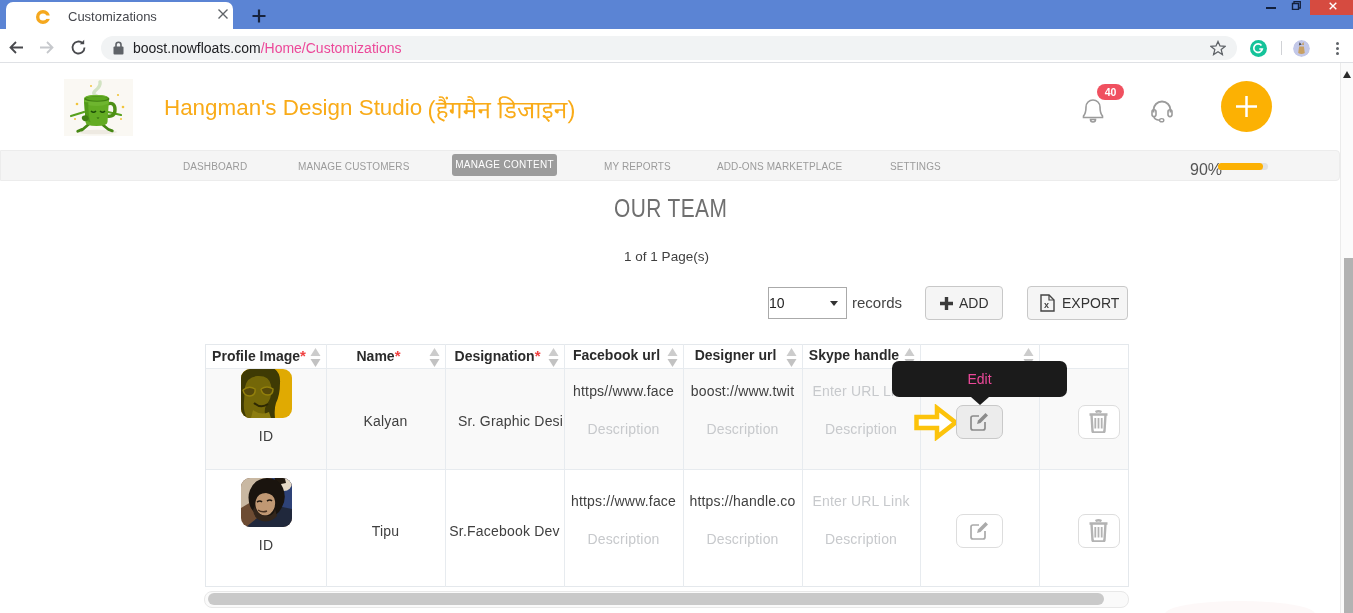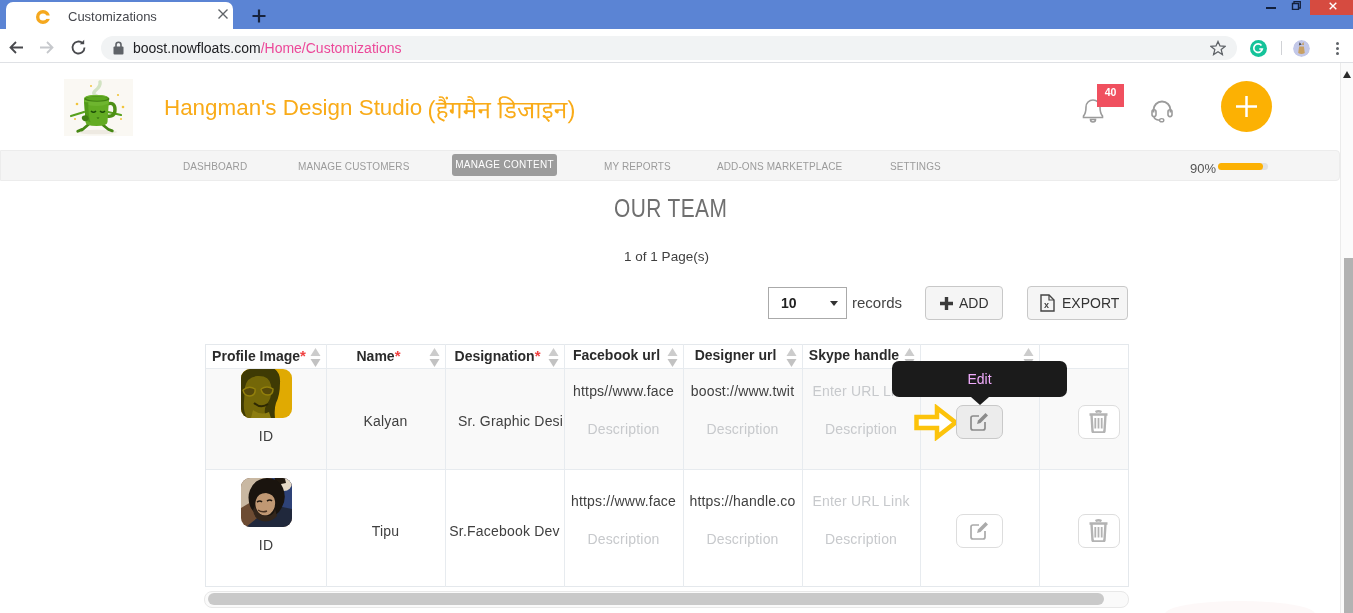--- a/index.html
+++ b/index.html
@@ -12,41 +12,41 @@
 #winclose{position:absolute;left:1310px;top:0;width:43px;height:15px;background:#d64b40}
 #toolbar{position:absolute;left:0;top:29px;width:1353px;height:34px;background:#fff;border-bottom:1px solid #dfe1e5}
 #omni{position:absolute;left:101px;top:36px;width:1136px;height:24px;background:#f1f3f4;border-radius:12px}
 #url{position:absolute;left:133px;top:40px;font-size:14px;color:#202124}
 #url span{color:#ec4899}
 #hdr{position:absolute;left:0;top:63px;width:1340px;height:87px;background:#fff}
 #title-en{position:absolute;left:164px;top:95px;font-size:22.4px;color:#f9ab18;white-space:nowrap}
 #nav{position:absolute;left:0px;top:150px;width:1340px;height:31px;background:#f5f5f5;border:1px solid #ececec;border-radius:0 4px 4px 0}
 .navitem{position:absolute;top:161px;font-size:10px;color:#9b9b9b;letter-spacing:.1px;white-space:nowrap}
 #navactive{position:absolute;left:452px;top:154px;width:105px;height:22px;background:#9c9c9c;border-radius:3px;color:#fff;font-size:10px;letter-spacing:.3px;text-align:center;line-height:22px;white-space:nowrap}
-#pct{position:absolute;left:1190px;top:161px;font-size:13px;color:#555}
+#pct{position:absolute;left:1190px;top:161px;font-size:16px;color:#555}
 #pbar{position:absolute;left:1218px;top:163px;width:50px;height:7px;background:#e2e2e2;border-radius:4px}
 #pbarf{position:absolute;left:0;top:0;width:45px;height:7px;background:#fcb103;border-radius:4px}
 #ourteam{position:absolute;left:614px;top:194px;font-size:25.5px;color:#6f6f6f;letter-spacing:.5px;transform:scaleX(.82);transform-origin:0 0;white-space:nowrap}
 #pages{position:absolute;left:0;top:249px;width:1333px;text-align:center;font-size:13.5px;color:#3f3f3f}
 #selbox{position:absolute;left:768px;top:287px;width:79px;height:32px;background:#fff;border:1px solid #aaa;font-size:14px;color:#222}
-#selbox b{position:absolute;left:12px;top:7px;font-weight:700}
+#selbox b{position:absolute;left:0;top:7px;font-weight:400}
 #selarr{position:absolute;right:8px;top:13px;width:0;height:0;border-left:4px solid transparent;border-right:4px solid transparent;border-top:5px solid #333}
 #records{position:absolute;left:852px;top:294px;font-size:15px;color:#444}
 .btn{position:absolute;top:286px;height:34px;background:#f5f5f5;border:1px solid #c8c8c8;border-radius:4px;font-size:14px;color:#333}
 #addbtn{left:925px;width:78px}
 #expbtn{left:1027px;width:101px}
 #tbl{position:absolute;left:205px;top:344px;width:924px;height:243px;border:1px solid #e4e8ec}
 .vline{position:absolute;top:344px;width:1px;background:#e7ebef;height:243px}
 .hcell{position:absolute;top:347px;height:20px;font-size:14px;font-weight:700;color:#2b2b2b;text-align:center;white-space:nowrap}
 .hcell s{color:#f04141;text-decoration:none;font-size:15px}
 .cellt{position:absolute;font-size:14px;color:#3f3f3f;text-align:center;white-space:nowrap;letter-spacing:.2px}
 .ph{position:absolute;font-size:14px;color:#c7c9cc;text-align:center;white-space:nowrap;letter-spacing:.2px}
 .ebtn{position:absolute;width:47px;height:34px;background:#ececec;border:1px solid #c9c9c9;border-radius:7px}
 .dbtn{position:absolute;width:42px;height:34px;background:#fff;border:1px solid #ddd;border-radius:7px}
-#tooltip{position:absolute;left:892px;top:361px;width:175px;height:36px;background:#1b1b1b;border-radius:7px;color:#f0abfc;font-size:14px;text-align:center;line-height:36px}
+#tooltip{position:absolute;left:892px;top:361px;width:175px;height:36px;background:#1b1b1b;border-radius:7px;color:#ec4899;font-size:14px;text-align:center;line-height:36px}
 #tipcaret{position:absolute;left:971px;top:397px;width:0;height:0;border-left:9px solid transparent;border-right:9px solid transparent;border-top:8px solid #1b1b1b}
 #hsb{position:absolute;left:204px;top:591px;width:925px;height:17px;background:#fafafa;border:1px solid #e8e8e8;border-radius:8px}
 #vsb{position:absolute;left:1340px;top:63px;width:13px;height:550px;background:#fbfbfb;border-left:1px solid #ebebeb}
 #vsbt{position:absolute;left:1344px;top:258px;width:9px;height:355px;background:#b2b2b2}
 #vsbarr{position:absolute;left:1343px;top:71px;width:0;height:0;border-left:4px solid transparent;border-right:4px solid transparent;border-bottom:7px solid #2b2b2b}
 </style></head><body>
 
 <div id="tabbar"></div>
 <div id="tab"></div>
 <svg class="abs" style="left:35px;top:9px" width="16" height="16" viewBox="0 0 16 16">
@@ -135,21 +135,21 @@
       <circle cx="27" cy="7" r="1"></circle>
     </g>
 </svg>
 <div id="title-en">Hangman's Design Studio</div>
 <svg class="abs" style="left:429px;top:96px" width="145" height="27.5" viewBox="51 43 1036 196">
     <path d="M1041 74 1055 92 1063 108 1068 122 1072 150 1070 181 1064 202 1055 220 1041 238 1055 238 1073 214 1083 189 1087 158 1086 139 1080 113 1064 84 1055 74zM82 74 65 97 55 121 51 142 51 170 55 191 66 217 82 238 96 238 76 208 69 188 66 171 66 141 70 120 79 98 96 74zM180 47 174 48 169 54 170 62 174 66 178 67 185 64 187 60 187 53zM540 92 540 104 555 105 555 201 569 201 570 104 650 105 649 120 622 120 608 125 602 134 602 146 607 155 620 166 634 162 647 162 653 165 657 171 656 181 647 188 631 189 614 183 598 170 589 180 605 193 613 197 629 201 646 201 661 195 667 189 670 182 670 167 663 156 652 151 636 150 622 153 615 144 615 138 623 132 663 132 664 104 779 104 779 124 732 124 728 135 742 148 746 157 746 166 744 170 736 175 726 174 717 167 709 156 697 127 686 130 685 132 699 163 706 173 716 182 729 187 739 187 750 183 758 172 758 153 754 145 747 137 779 136 780 201 794 201 795 104 826 105 826 201 839 201 839 105 911 104 911 120 884 120 876 122 867 129 864 139 868 152 881 165 884 166 896 162 909 162 916 165 920 171 919 181 914 186 907 189 888 190 880 181 875 179 869 179 865 181 863 185 864 193 872 199 882 201 904 229 909 227 916 220 897 202 914 199 927 192 933 181 933 167 926 156 916 151 899 150 885 153 878 144 878 138 881 134 886 132 926 132 927 104 1009 104 1009 137 956 137 951 139 949 142 949 150 953 158 960 165 966 168 971 168 977 163 978 149 1009 149 1010 201 1023 201 1023 105 1042 103 1042 92 662 92 651 76 630 57 612 48 595 44 577 44 559 51 552 59 549 67 550 83 554 91zM563 69 570 60 579 56 602 57 627 69 640 81 647 91 569 92 564 85 562 75zM496 92 379 92 370 67 363 54 356 47 341 43 329 44 325 46 328 57 335 55 346 55 350 57 358 65 365 78 364 79 349 67 343 65 333 65 321 69 325 80 335 77 350 78 358 83 364 89 364 92 175 92 166 69 157 53 148 46 131 44 120 47 123 57 141 56 146 58 153 65 160 78 159 79 146 68 140 66 127 66 117 69 121 81 135 77 144 78 151 82 160 91 98 92 98 103 162 105 161 120 125 121 118 124 113 129 111 134 111 145 114 151 121 158 115 164 111 173 111 188 115 198 124 208 134 215 158 226 165 215 141 204 127 192 124 185 125 174 132 166 142 162 156 162 164 165 169 171 169 180 162 188 157 190 167 200 179 190 182 184 182 168 176 158 162 151 143 150 131 153 124 144 124 138 133 132 175 132 176 104 214 105 214 137 202 140 199 145 199 150 204 160 210 166 219 170 224 169 228 161 228 105 261 105 261 201 275 201 276 104 313 105 313 144 302 146 298 150 300 160 311 172 315 174 322 174 326 170 328 157 366 158 366 201 380 201 380 105 463 104 463 137 410 137 404 141 403 149 408 159 420 168 425 168 430 165 433 149 463 149 464 201 478 201 478 105 495 104zM328 104 366 105 365 145 327 144zM159 79 161 79z" fill="#f9ab18"></path>
   </svg>
 <svg class="abs" style="left:1081px;top:97px" width="24" height="26" viewBox="0 0 24 26">
     <path d="M12 25 a2.5 2.5 0 0 0 2.5 -2.5 h-5 A2.5 2.5 0 0 0 12 25 Z M12 3 a7 7 0 0 1 7 7 q0 6 2.5 9 v1.5 h-19 V19 q2.5 -3 2.5 -9 a7 7 0 0 1 7 -7 Z" fill="none" stroke="#9b9b9b" stroke-width="1.6"></path>
   </svg>
-<div class="abs" style="left:1097px;top:84px;width:27px;height:23px;background:#f0505f;border-radius:0;color:#fff;font-size:10.5px;font-weight:700;text-align:center;line-height:16px">40</div>
+<div class="abs" style="left:1097px;top:84px;width:27px;height:16px;background:#f0505f;border-radius:8px;color:#fff;font-size:10.5px;font-weight:700;text-align:center;line-height:16px">40</div>
 <svg class="abs" style="left:1149px;top:97px" width="26" height="26" viewBox="0 0 26 26">
     <path d="M4.5 15.5 v-2.5 a8.5 8.5 0 0 1 17 0 v2.5" fill="none" stroke="#9b9b9b" stroke-width="1.9"></path>
     <rect x="3" y="12.8" width="4" height="6.8" rx="2" fill="none" stroke="#9b9b9b" stroke-width="1.6"></rect>
     <rect x="19" y="12.8" width="4" height="6.8" rx="2" fill="none" stroke="#9b9b9b" stroke-width="1.6"></rect>
     <path d="M5 19.6 q0 3.2 5.5 3.6" fill="none" stroke="#9b9b9b" stroke-width="1.6"></path>
     <ellipse cx="12.7" cy="23.2" rx="2.1" ry="1.6" fill="none" stroke="#9b9b9b" stroke-width="1.4"></ellipse>
   </svg>
 <div class="abs" style="left:1221px;top:81px;width:51px;height:51px;border-radius:50%;background:#fcb103"></div>
 <svg class="abs" style="left:1235px;top:95px" width="23" height="23" viewBox="0 0 23 23">
     <path d="M11.5 1 V22 M1 11.5 H22" stroke="#fff" stroke-width="2.5"></path>

